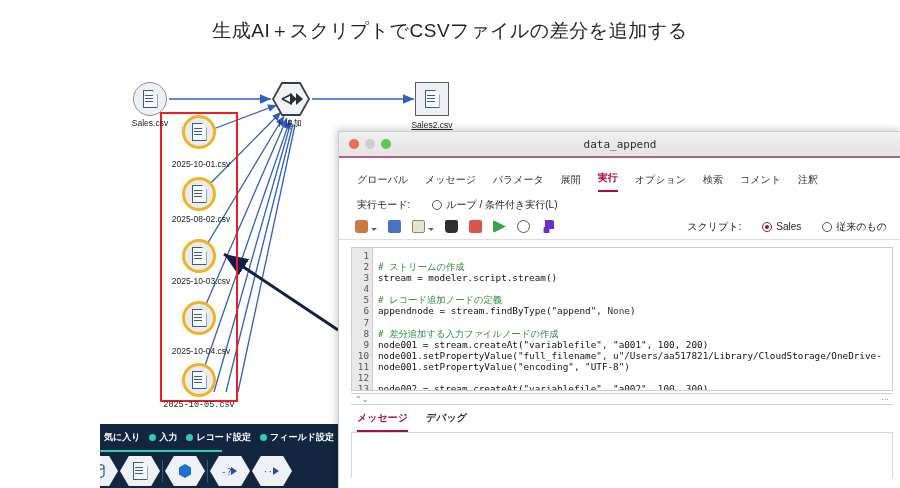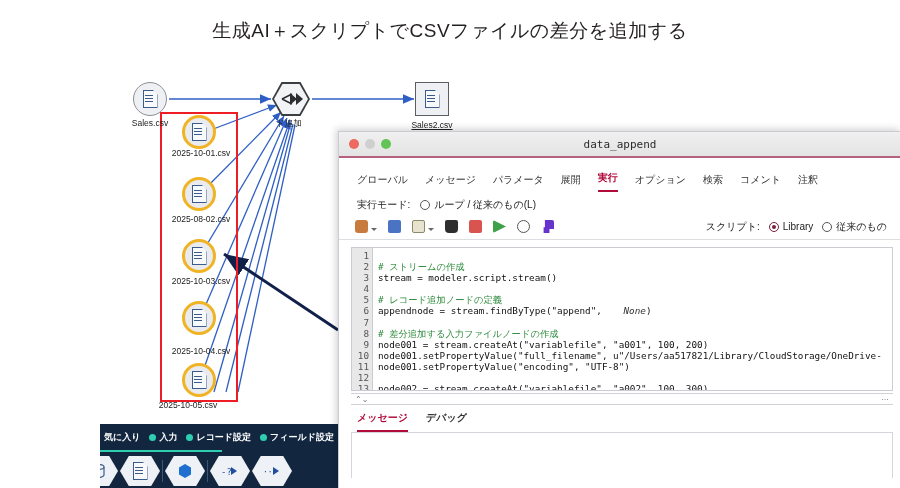--- a/index.html
+++ b/index.html
@@ -92,21 +92,21 @@
 
   .tabbar {
     display:flex; align-items:flex-end; gap:17px;
     padding:14px 18px 0 18px; height:34px;
     font-size:10px; color:#333;
   }
   .tabbar .tab { padding-bottom:5px; cursor:pointer; white-space:nowrap; }
   .tabbar .tab.active { color:#b00b3b; border-bottom:2px solid #b00b3b; font-weight:bold; }
 
   .mode-row {
-    display:flex; align-items:flex-end; gap:10px;
+    display:flex; align-items:flex-end; gap:22px;
     padding:6px 18px 4px 18px; font-size:10px; color:#222;
   }
   .radio {
     display:inline-flex; align-items:center; gap:4px; white-space:nowrap;
   }
   .rbtn {
     width:10px; height:10px; border-radius:50%;
     border:1.3px solid #7a2040; display:inline-block; position:relative;
     background:#fff;
   }
@@ -118,42 +118,42 @@
 
   .toolbar-row {
     display:flex; align-items:center;
     padding:2px 14px 4px 16px; height:24px;
     border-bottom:1px solid #dcdee1;
   }
   .tb-icons { display:flex; align-items:center; gap:11px; }
   .tbi { width:13px; height:13px; border-radius:2px; position:relative; display:block; }
   .tb-caret { width:0;height:0;border-left:3px solid transparent;border-right:3px solid transparent;border-top:3.5px solid #666; margin-left:-8px; align-self:flex-end; margin-bottom:2px;}
   .script-sel {
-    margin-left:auto; display:flex; align-items:center; gap:9px;
+    margin-left:auto; display:flex; align-items:center; gap:21px;
     font-size:10px; color:#222;
   }
 
   .editor {
     margin:7px 8px 0 12px; height:144px;
     border:1px solid #c9ccd1; background:#fff;
     display:flex; overflow:hidden;
     font-family:"DejaVu Sans Mono","Liberation Mono", monospace;
     font-size:9.3px; line-height:11.1px;
   }
   .gutter {
     width:21px; background:#e8e8e8; color:#555;
     text-align:right; padding:2px 3px 0 0; flex:none;
     border-right:1px solid #c9ccd1; user-select:none;
   }
   .code {
     flex:1; padding:2px 0 0 5px; color:#111; white-space:pre;
     overflow:hidden;
   }
   .cm { color:#2e8b3d; }
-  .it { font-style:italic; color:#333;margin-left:16px; }
+  .it { color:#333; }
 
   .splitter {
     margin:2px 8px 0 12px; height:12px;
     border-top:1px solid #cfd2d6; border-bottom:1px solid #cfd2d6;
     display:flex; align-items:center; justify-content:space-between;
     font-size:8px; color:#777; padding:0 4px;
   }
 
   .bottom-tabs {
     display:flex; gap:18px; padding:6px 18px 0 18px;
@@ -257,21 +257,21 @@
   <div class="node-label" style="left:400px; top:58px; width:64px;text-decoration:underline;">Sales2.csv</div>
 
   <div class="node-circle highlight" style="left:182px; top:53px;">
     <span class="doc-glyph">
         <span class="pg"></span>
       <span class="ln" style="top:5px;"></span>
         <span class="ln" style="top:8px;"></span>
         <span class="ln" style="top:11px;"></span>
       </span>
   </div>
-  <div class="node-label" style="left:157px; top:86px; width:88px;">2025-10-01.csv</div>
+  <div class="node-label" style="left:157px; top:97px; width:88px;">2025-10-01.csv</div>
 
   <div class="node-circle highlight" style="left:182px; top:115px;">
     <span class="doc-glyph">
         <span class="pg"></span>
       <span class="ln" style="top:5px;"></span>
         <span class="ln" style="top:8px;"></span>
         <span class="ln" style="top:11px;"></span>
       </span>
   </div>
   <div class="node-label" style="left:157px; top:152px; width:88px;">2025-08-02.csv</div>
@@ -297,21 +297,21 @@
   <div class="node-label" style="left:157px; top:284px; width:88px;">2025-10-04.csv</div>
 
   <div class="node-circle highlight" style="left:182px; top:301px;">
     <span class="doc-glyph">
         <span class="pg"></span>
       <span class="ln" style="top:5px;"></span>
         <span class="ln" style="top:8px;"></span>
         <span class="ln" style="top:11px;"></span>
       </span>
   </div>
-  <div class="node-label" style="left:144px; top:338px; width:88px;">2025-10-05.csv</div>
+  <div class="node-label" style="left:155px; top:338px; width:88px;font-family:Liberation Mono, monospace;">2025-10-05.csv</div>
 </div>
 
 <div class="palette">
   <div class="pal-top">
     <span class="chip">
       <span>気に入り</span>
     </span>
     <span class="chip">
       <i class="dot"></i>
       <span>入力</span>
@@ -384,42 +384,42 @@
     <span class="tab">オプション</span>
     <span class="tab">検索</span>
     <span class="tab">コメント</span>
     <span class="tab">注釈</span>
   </div>
 
   <div class="mode-row">
     <span>実行モード:</span>
     <label class="radio">
       <span class="rbtn off"></span>
-      <span>ループ / 従来のもの(L)</span>
+      <span>ループ / 条件付き実行(L)</span>
     </label>
   </div>
 
   <div class="toolbar-row">
     <div class="tb-icons">
       <span class="tbi" style="background:#c97b3d;border-radius:3px;"></span>
       <span class="tb-caret"></span>
       <span class="tbi" style="background:#4a73c4;"></span>
       <span class="tbi" style="background:#e8e3cf;border:1px solid #8a8a6a;"></span>
       <span class="tb-caret"></span>
       <span class="tbi" style="background:#2e2e2e;border-radius:2px 2px 4px 4px;"></span>
       <span class="tbi" style="background:#d9534f;"></span>
       <span class="tbi" style="background:#3fa24a;clip-path:polygon(0 0,100% 50%,0 100%);"></span>
       <span class="tbi" style="border:1.3px solid #555;border-radius:50%;"></span>
       <span class="tbi" style="background:#6633cc;clip-path:polygon(30% 0,100% 0,100% 70%,65% 70%,65% 100%,20% 100%,20% 55%,30% 55%);"></span>
     </div>
     <div class="script-sel">
       <span>スクリプト:</span>
       <label class="radio">
         <span class="rbtn on"></span>
-        <span>Library</span>
+        <span>Sales</span>
       </label>
       <label class="radio">
         <span class="rbtn off"></span>
         <span>従来のもの</span>
       </label>
     </div>
   </div>
 
   <div class="editor">
     <div class="gutter" id="gutter">

